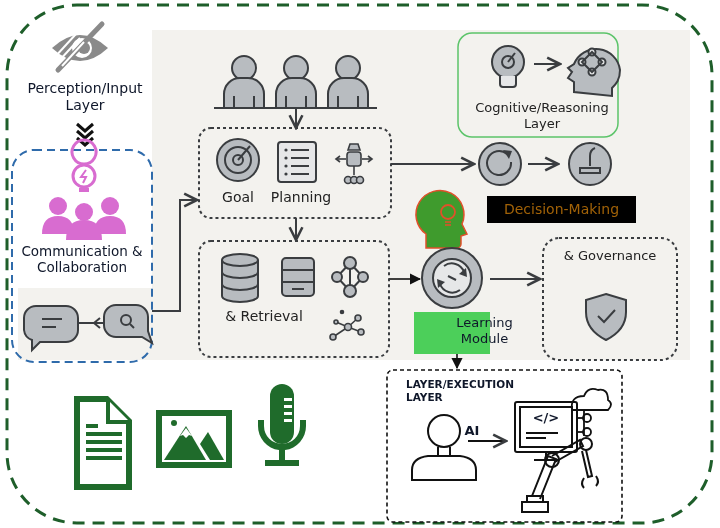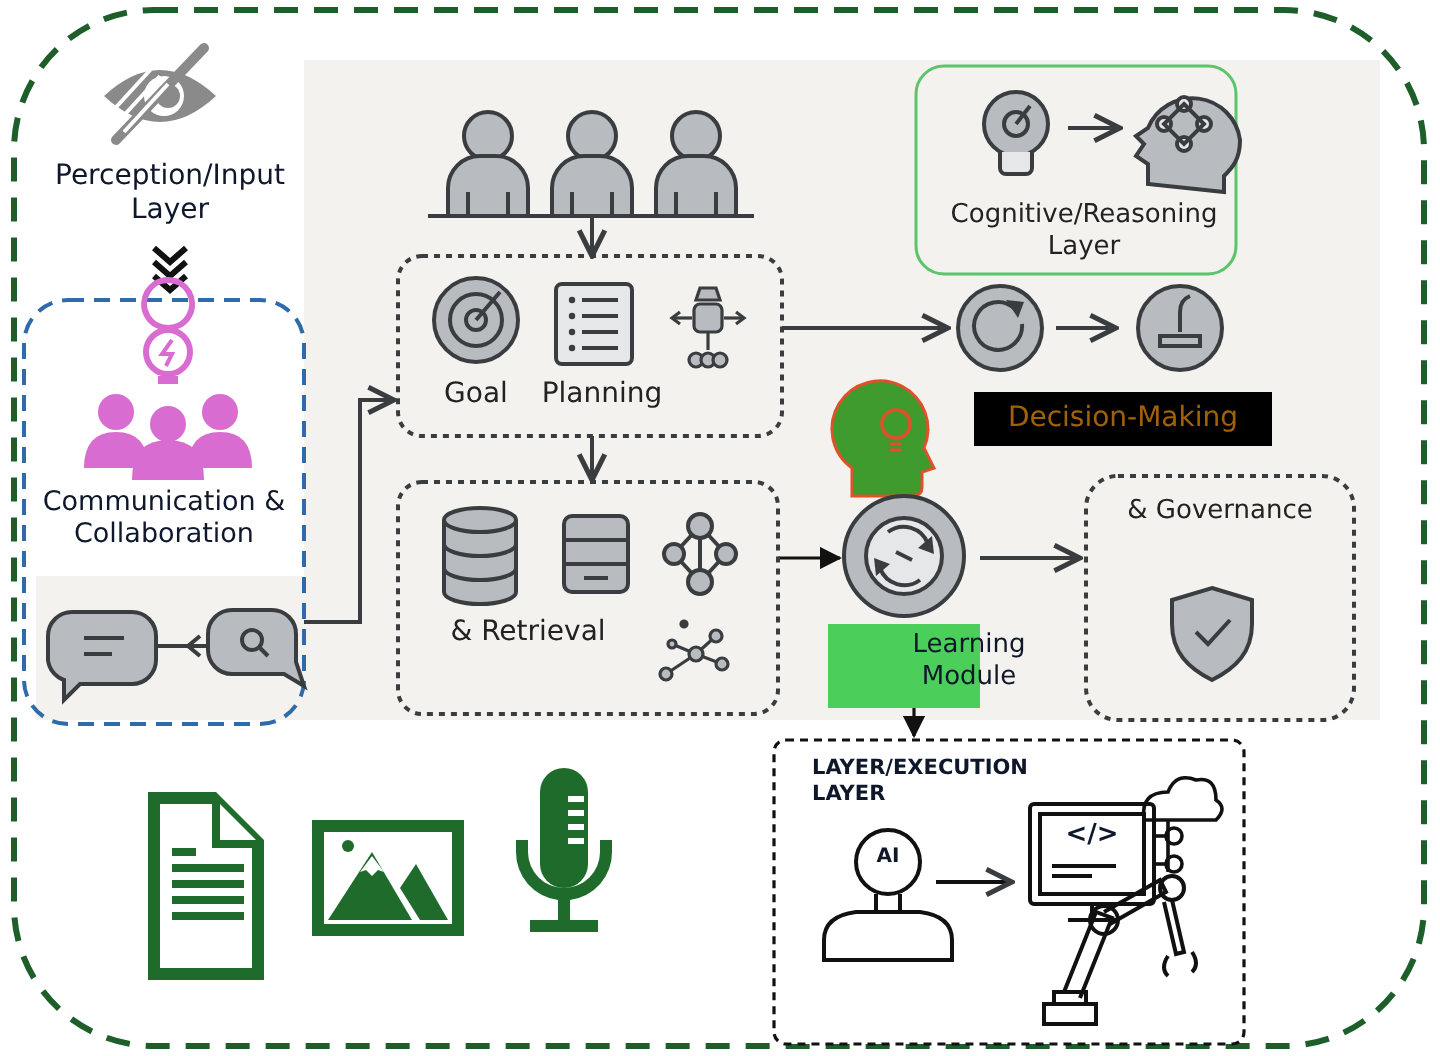--- a/index.html
+++ b/index.html
@@ -321,14 +321,14 @@
 </div>
 
 <div class="lbl" style="left:543px;top:248px;width:134px;font-size:13px;">
   <div>&amp; Governance</div>
 </div>
 
 <div class="lbl dark bold" style="left:406px;top:378px;text-align:left;font-size:10.5px;">
   <div>LAYER/EXECUTION</div>
   <div>LAYER</div>
 </div>
-<div class="lbl dark bold" style="left:430px;top:423px;width:28px;font-size:10px;">AI</div>
+<div class="lbl dark bold" style="left:430px;top:423px;width:28px;font-size:13px;padding-left:28px;">AI</div>
 <div class="lbl dark bold" style="left:526px;top:410px;width:40px;font-size:13px;">&lt;/&gt;</div>
 
 </body></html>

